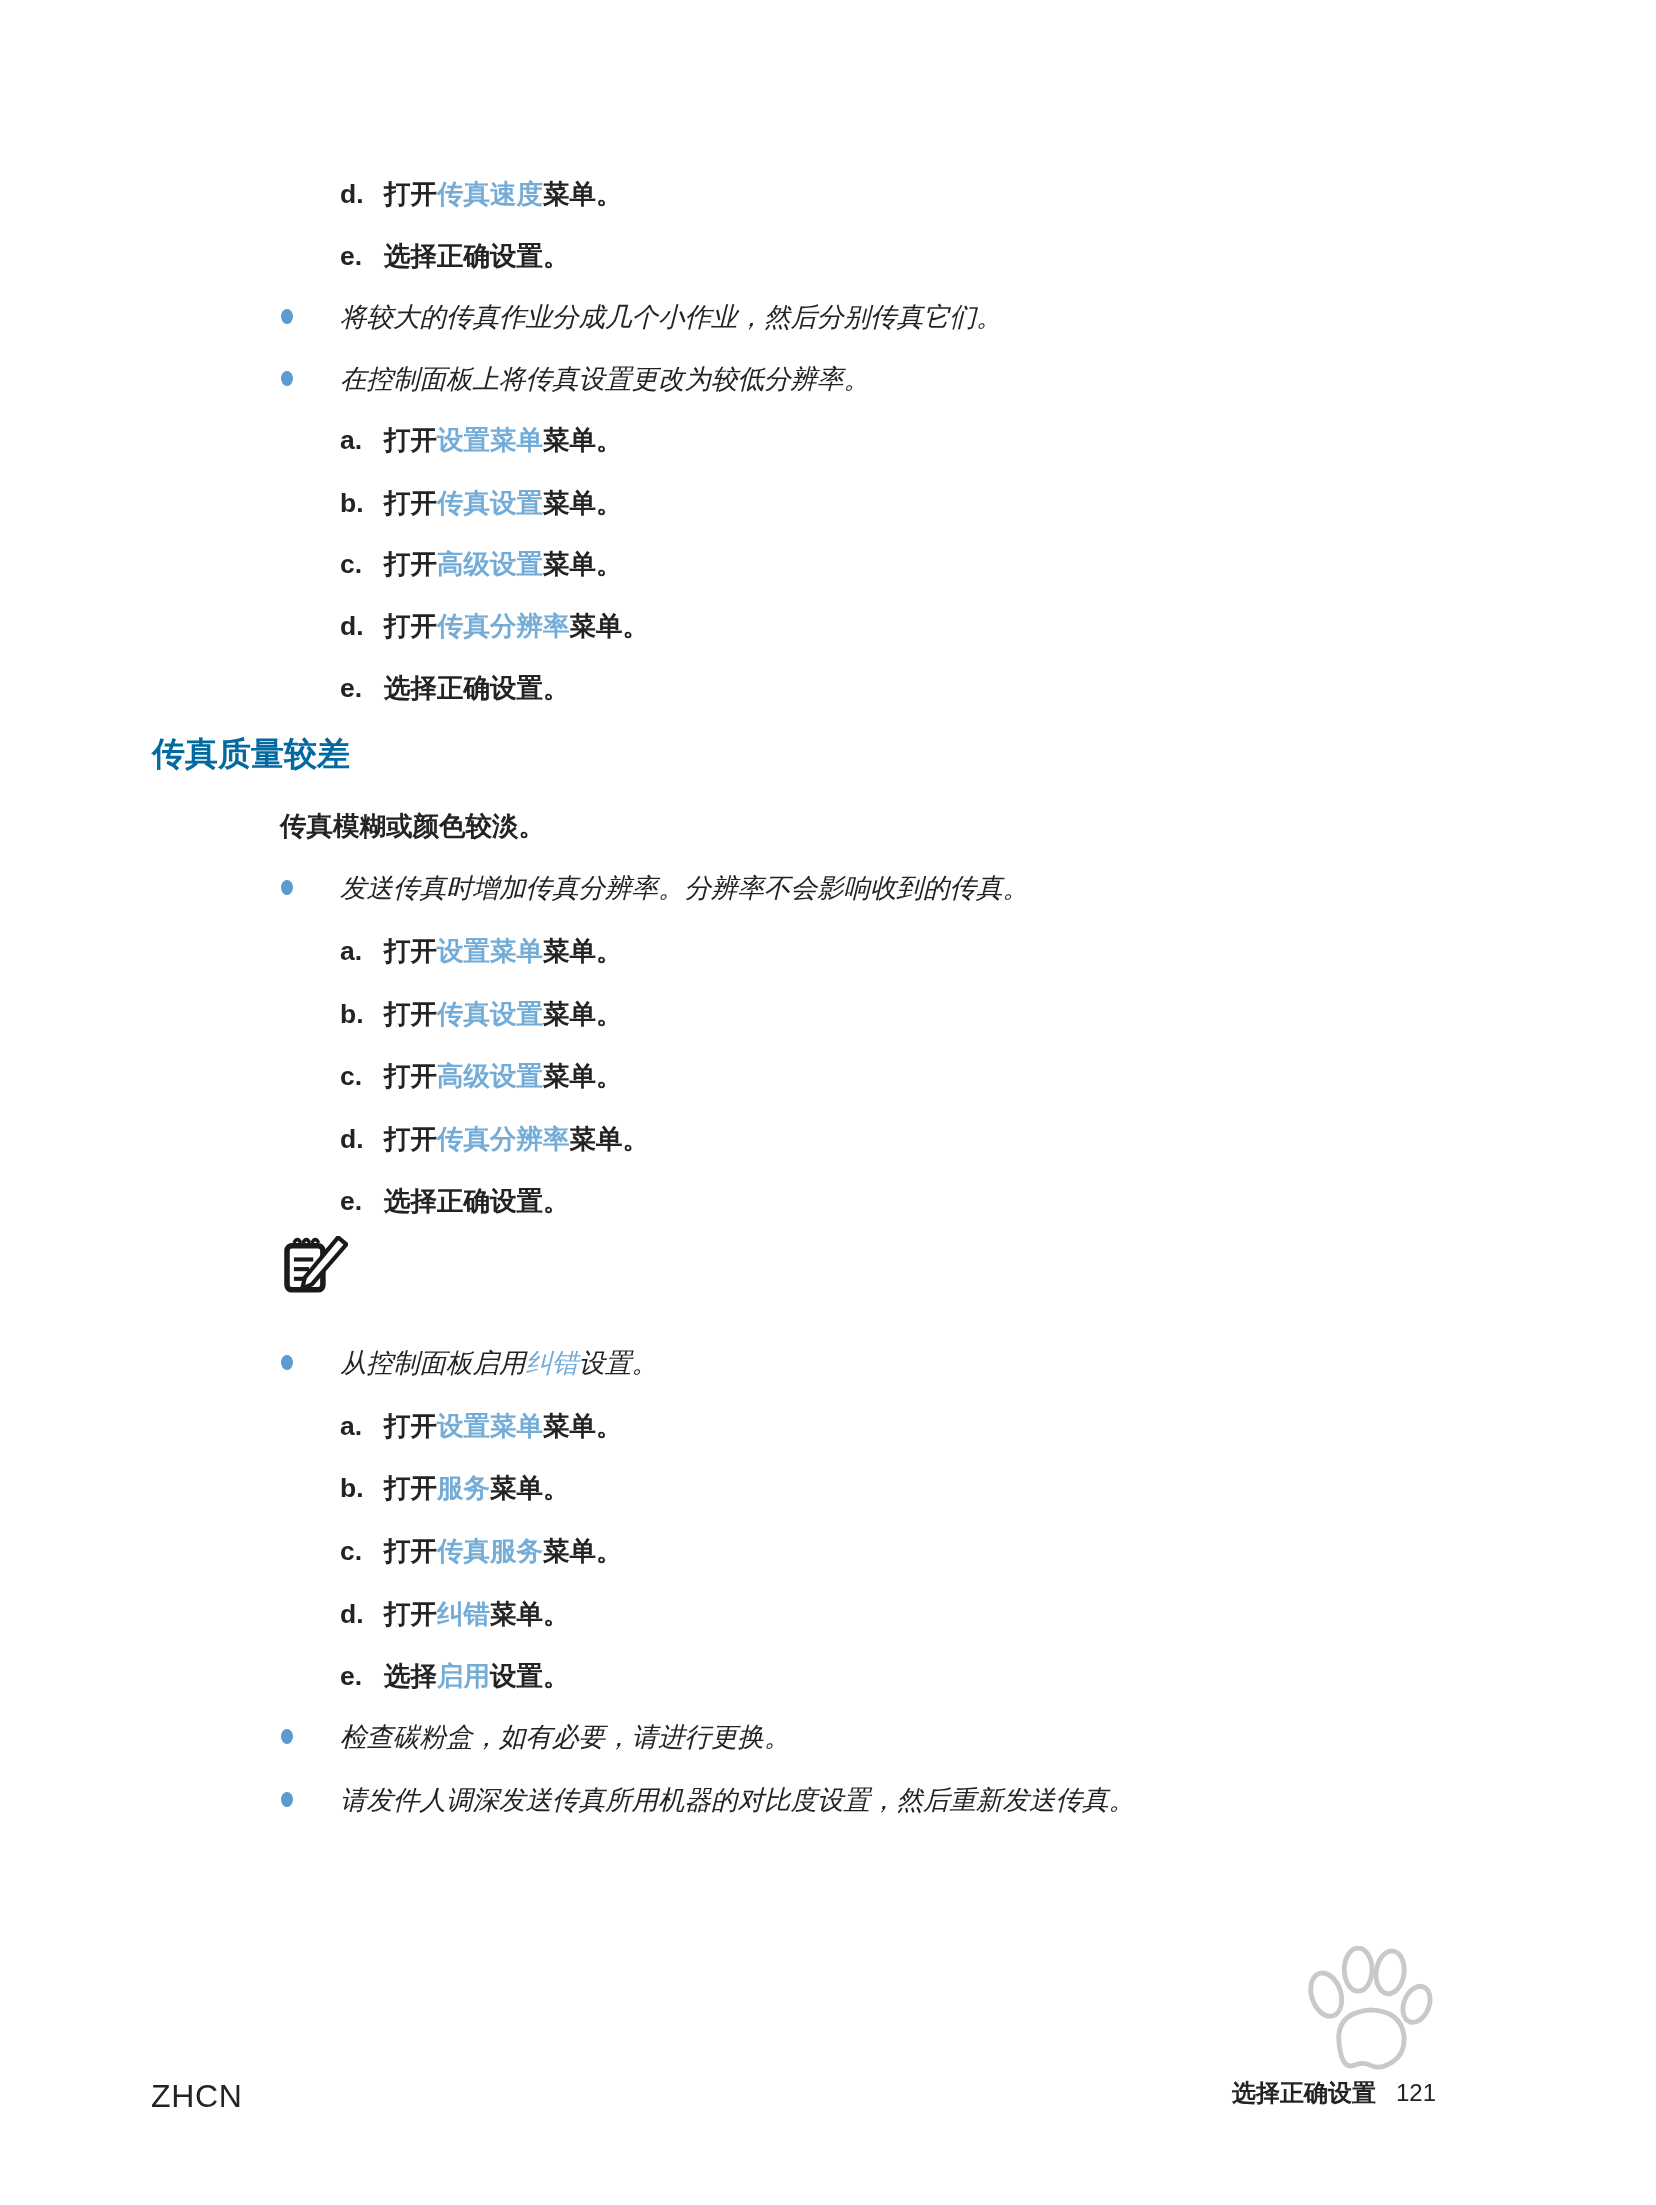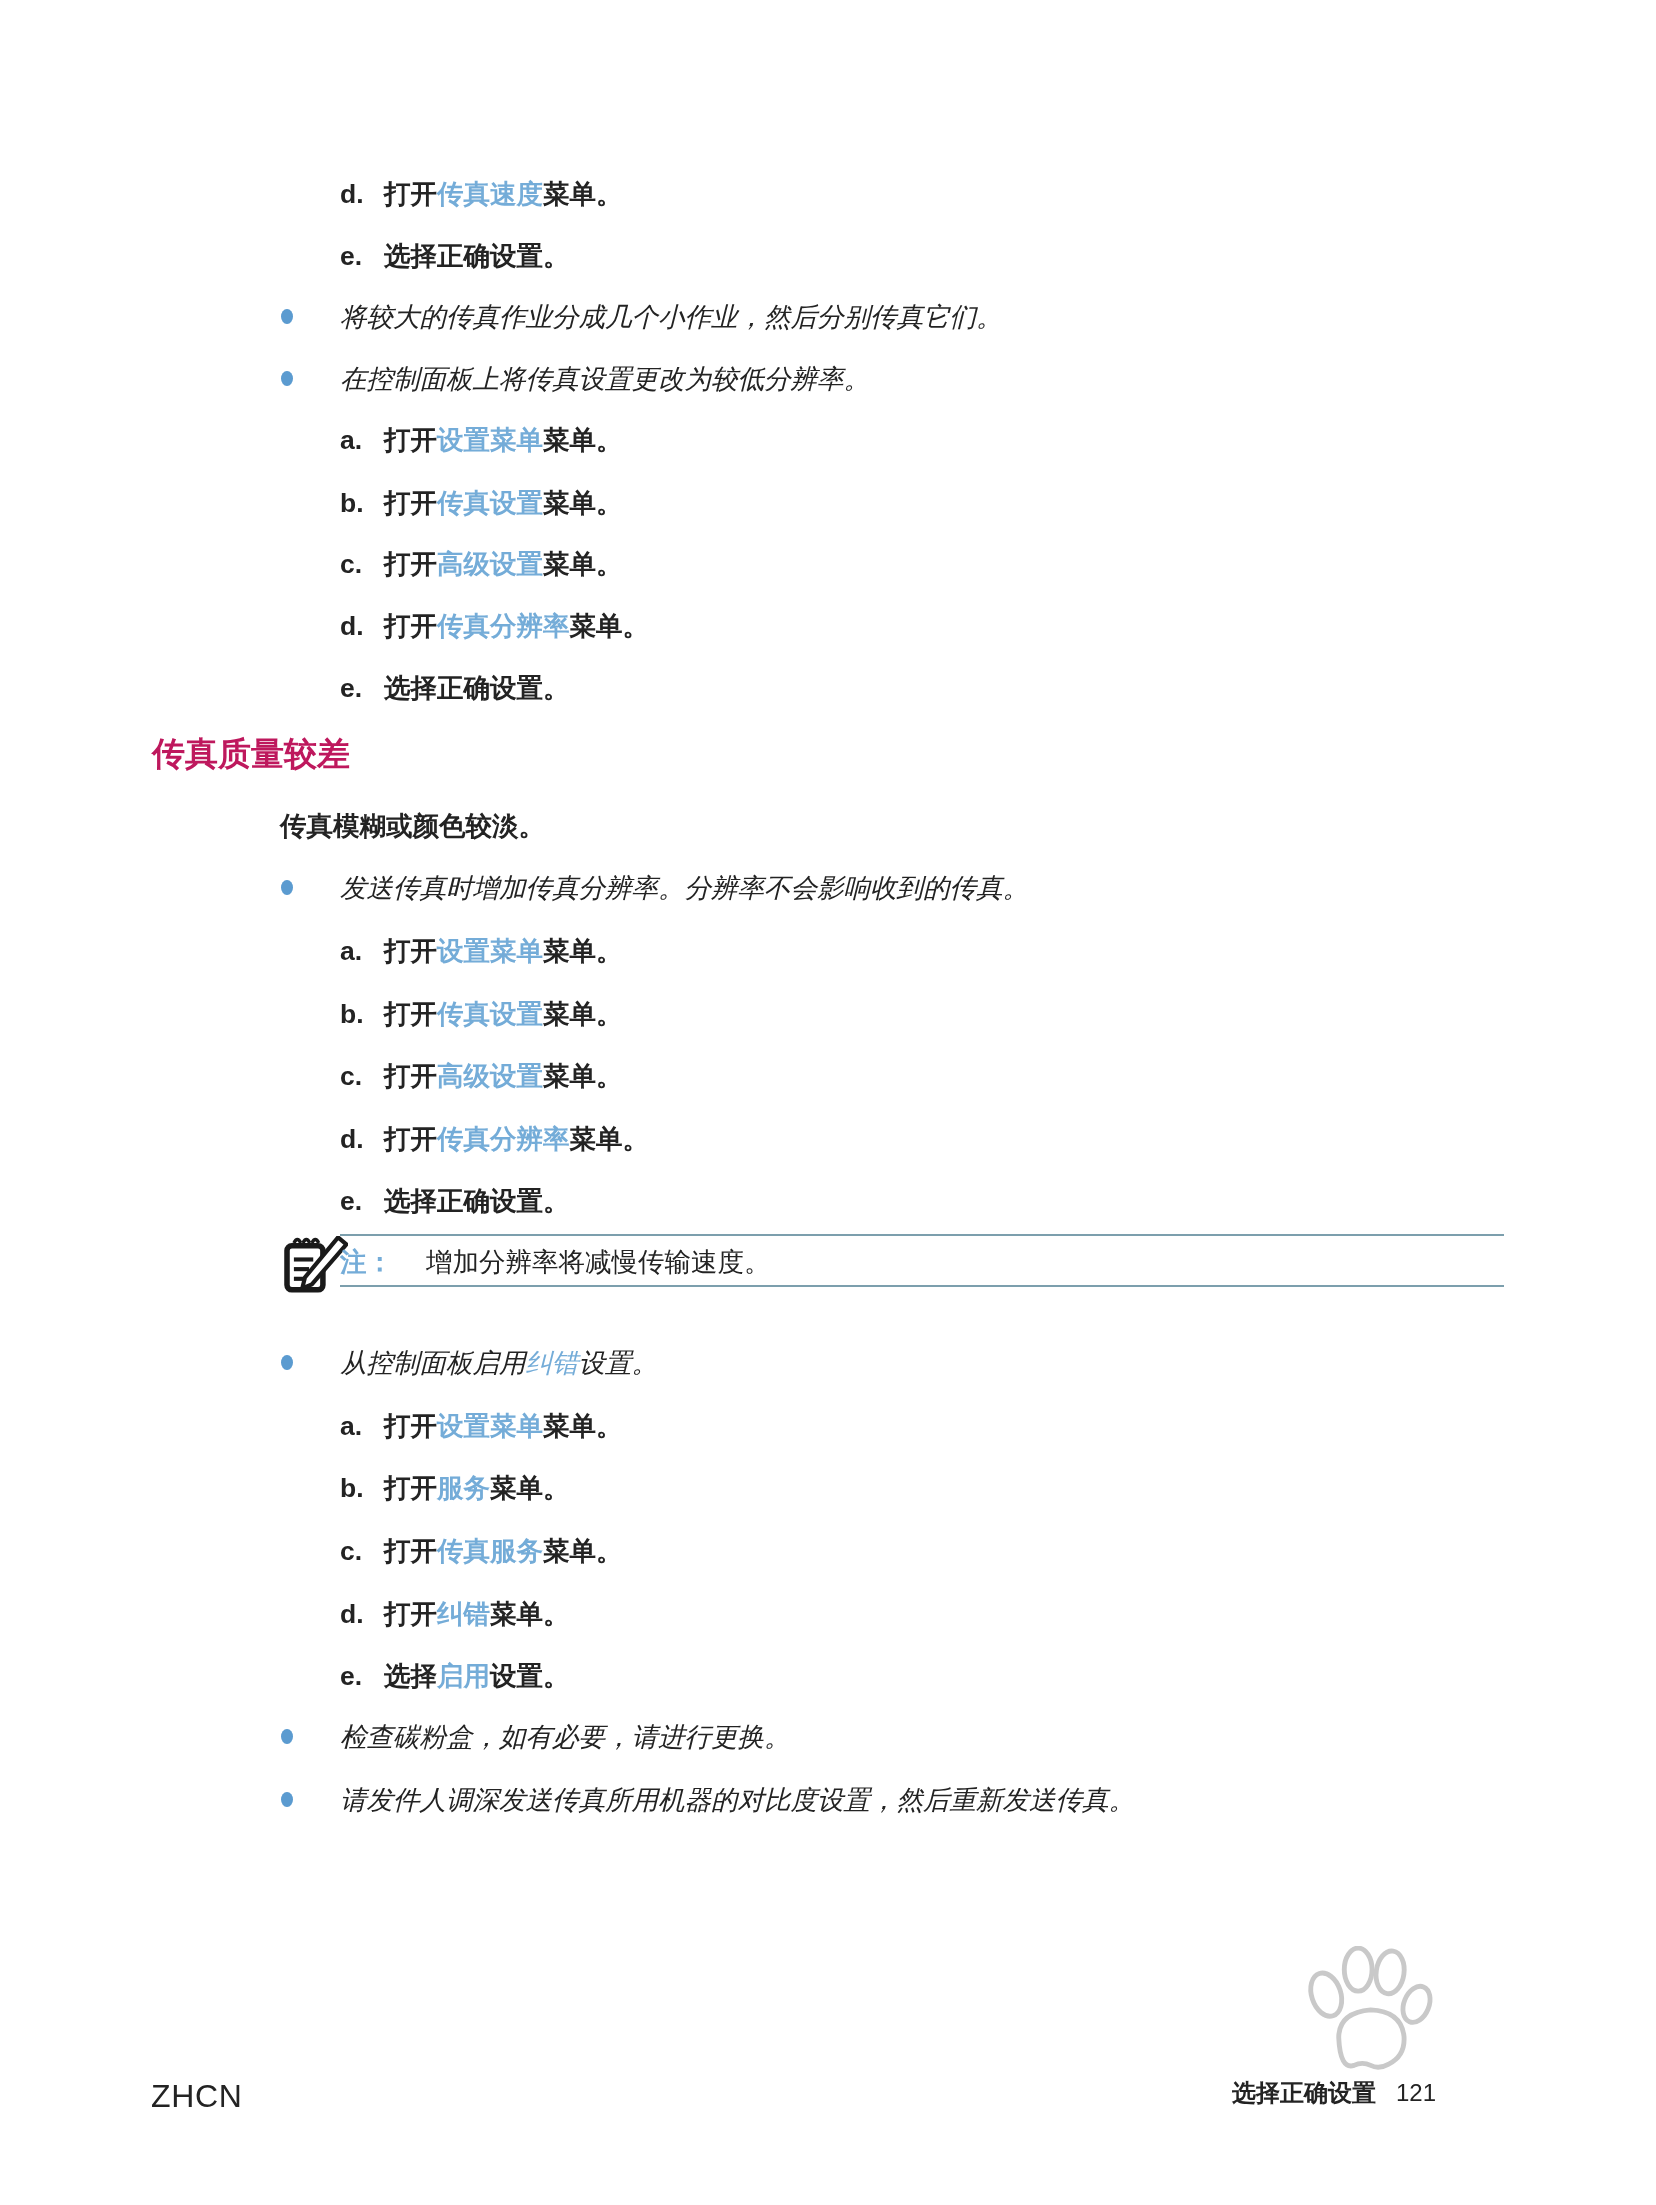--- a/index.html
+++ b/index.html
@@ -19,21 +19,21 @@
   .bullet-dot{
     position:absolute;left:281px;top:7.7px;
     width:12px;height:15.3px;border-radius:50%;
     background:#5b9bd0;
   }
   .bullet-text{position:absolute;left:340px;font-style:italic;}
   .term{color:#74acd8;}
   
   .section-heading{
     position:absolute;left:152px;top:736px;
-    font-size:33px;font-weight:700;color:#be185d;line-height:36px;
+    font-size:33px;font-weight:700;color:#0369a1;line-height:36px;
   }
   .paragraph{position:absolute;left:280px;top:810px;font-size:26.5px;line-height:32px;font-weight:bold;}
   
   .note-box{
     position:absolute;left:340px;top:1234px;width:1164px;height:53px;
     border-top:2.8px solid #7c9fad;border-bottom:2.8px solid #7c9fad;
     box-sizing:border-box;
   }
   .note-inner{position:absolute;left:0px;top:11px;font-size:26.5px;line-height:31px;}
   .note-label{color:#74acd8;font-weight:700;margin-right:33px;}
@@ -133,25 +133,20 @@
   </div>
 
   <svg class="note-icon" viewBox="0 0 92 84">
     <rect x="4" y="14" width="52" height="64" rx="7" fill="none" stroke="#1a1a1a" stroke-width="8"></rect>
     <path d="M14 10 q5 -10 10 0 M27 10 q5 -10 10 0 M40 10 q5 -10 10 0" stroke="#1a1a1a" stroke-width="5" fill="none"></path>
     <line x1="14" y1="34" x2="42" y2="34" stroke="#1a1a1a" stroke-width="6"></line>
     <line x1="14" y1="48" x2="36" y2="48" stroke="#1a1a1a" stroke-width="6"></line>
     <line x1="14" y1="62" x2="30" y2="62" stroke="#1a1a1a" stroke-width="6"></line>
     <polygon points="78,2 90,12 40,70 26,76 30,60" fill="#ffffff" stroke="#1a1a1a" stroke-width="6" stroke-linejoin="round"></polygon>
   </svg>
-  <div class="note-box">
-    <div class="note-inner">
-      <span class="note-label">注：</span><span>增加分辨率将减慢传输速度。</span>
-    </div>
-  </div>
 
   <div class="row" style="top:1347px">
     <span class="bullet-dot"></span>
     <span class="bullet-text"><span>从控制面板启用</span><span class="term">纠错</span><span>设置。</span></span>
   </div>
 
   <div class="row" style="top:1410px">
     <span class="step-label">a.</span>
     <span class="step-text"><span>打开</span><span class="term">设置菜单</span><span>菜单。</span></span>
   </div>

